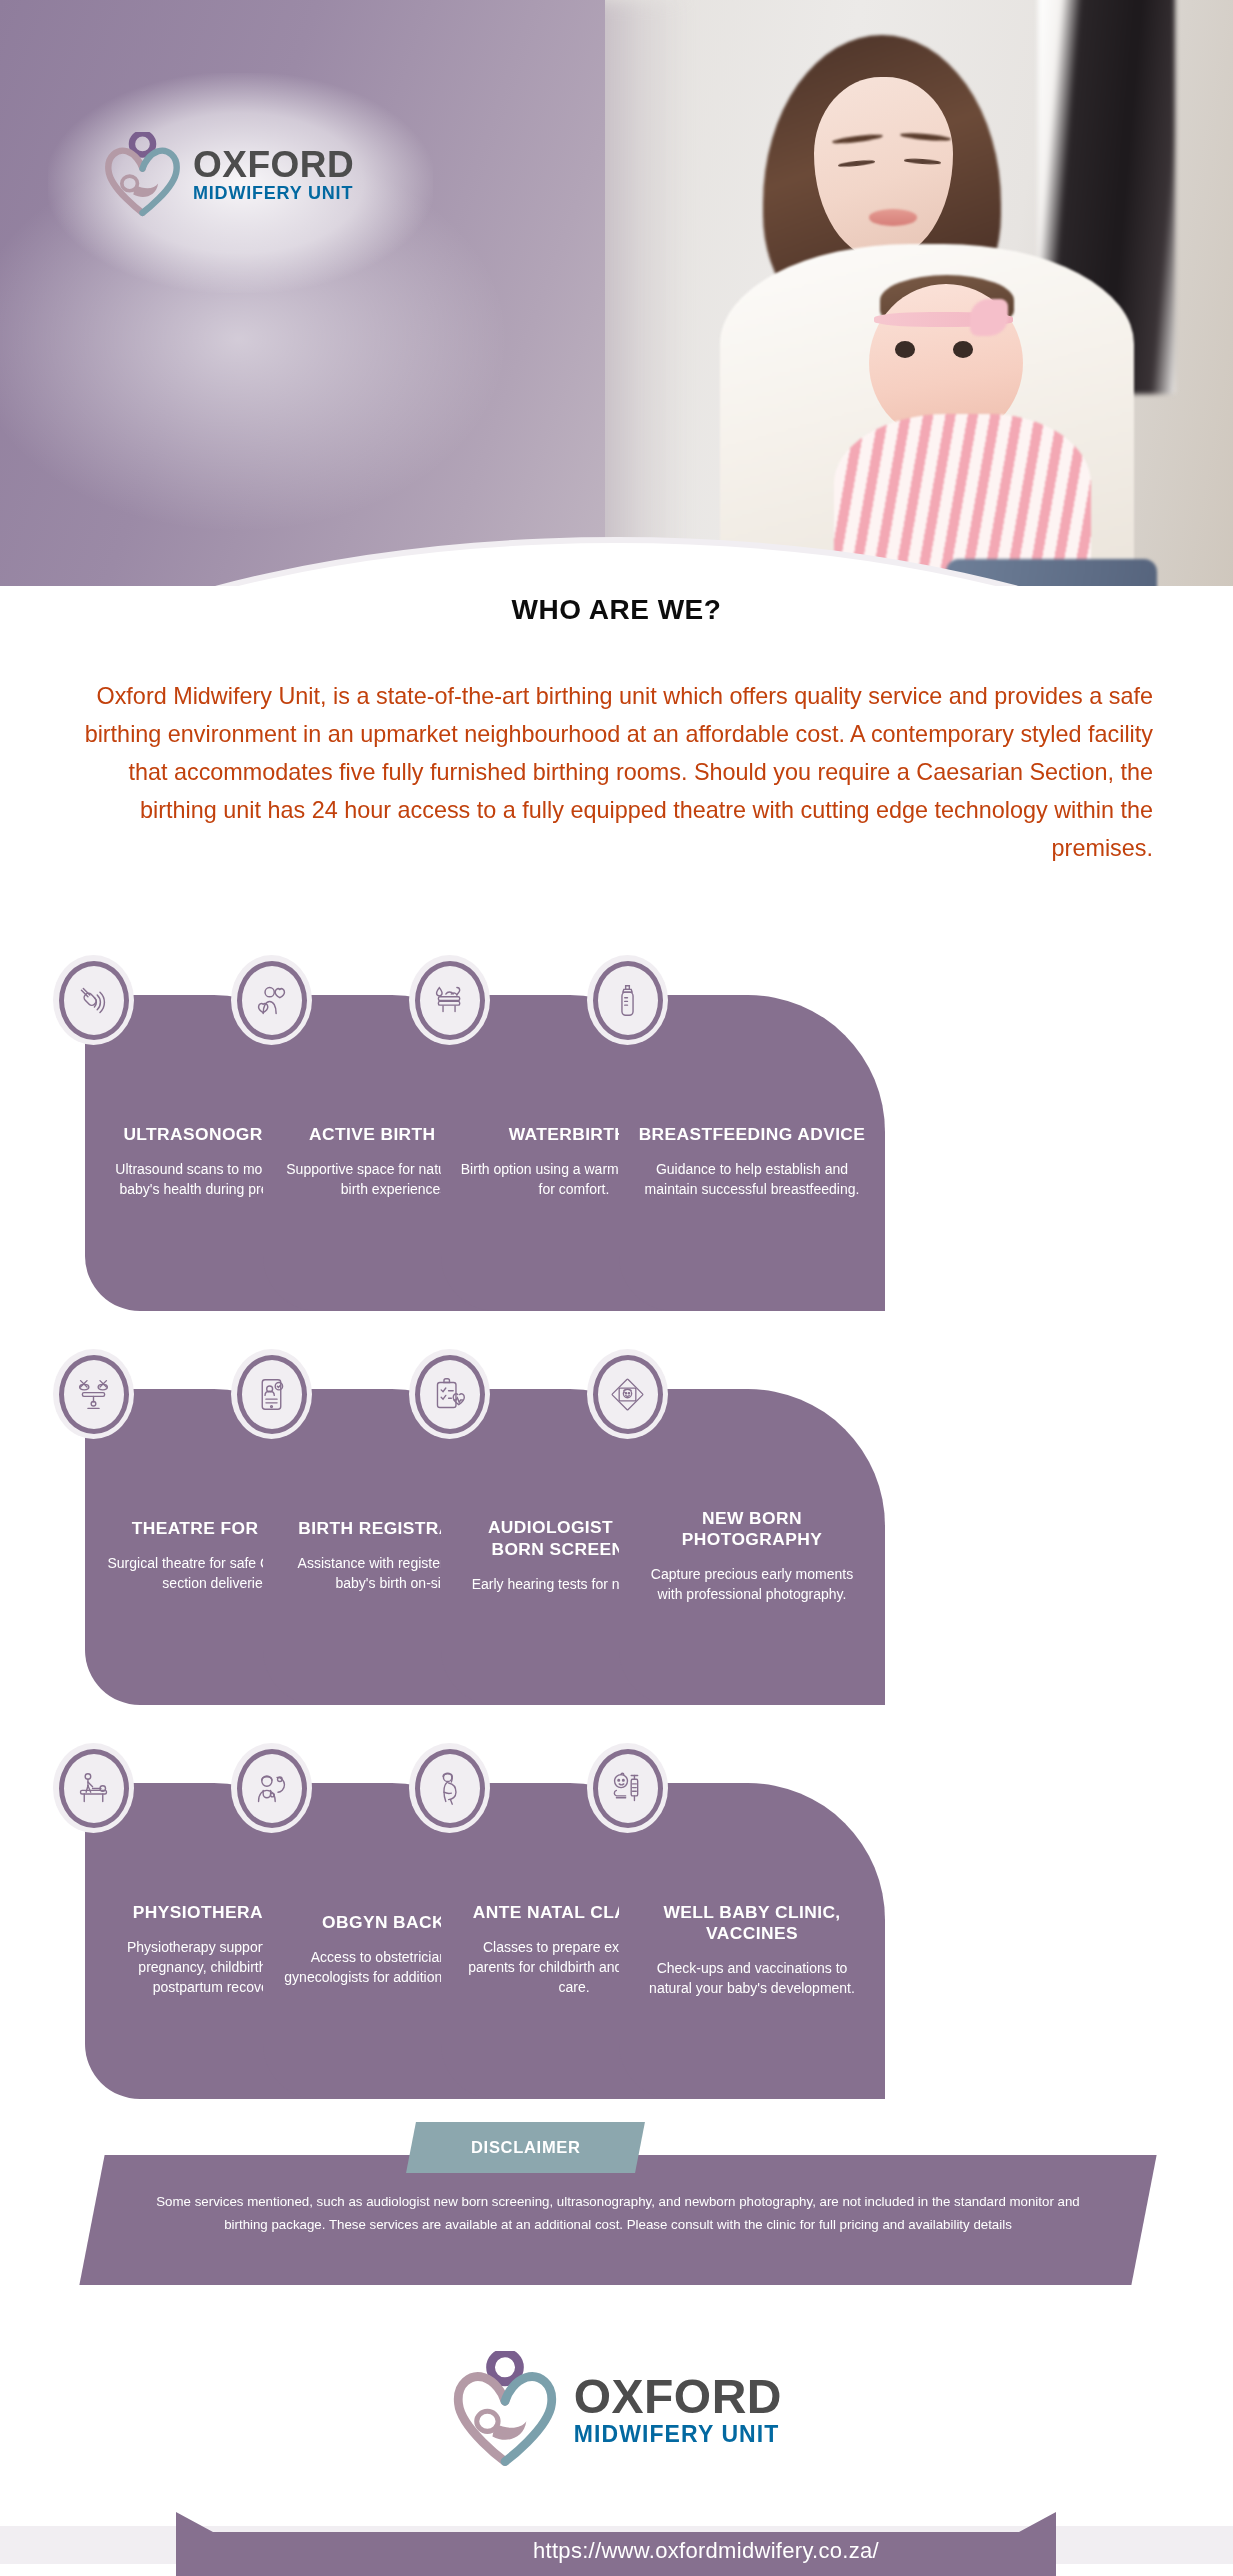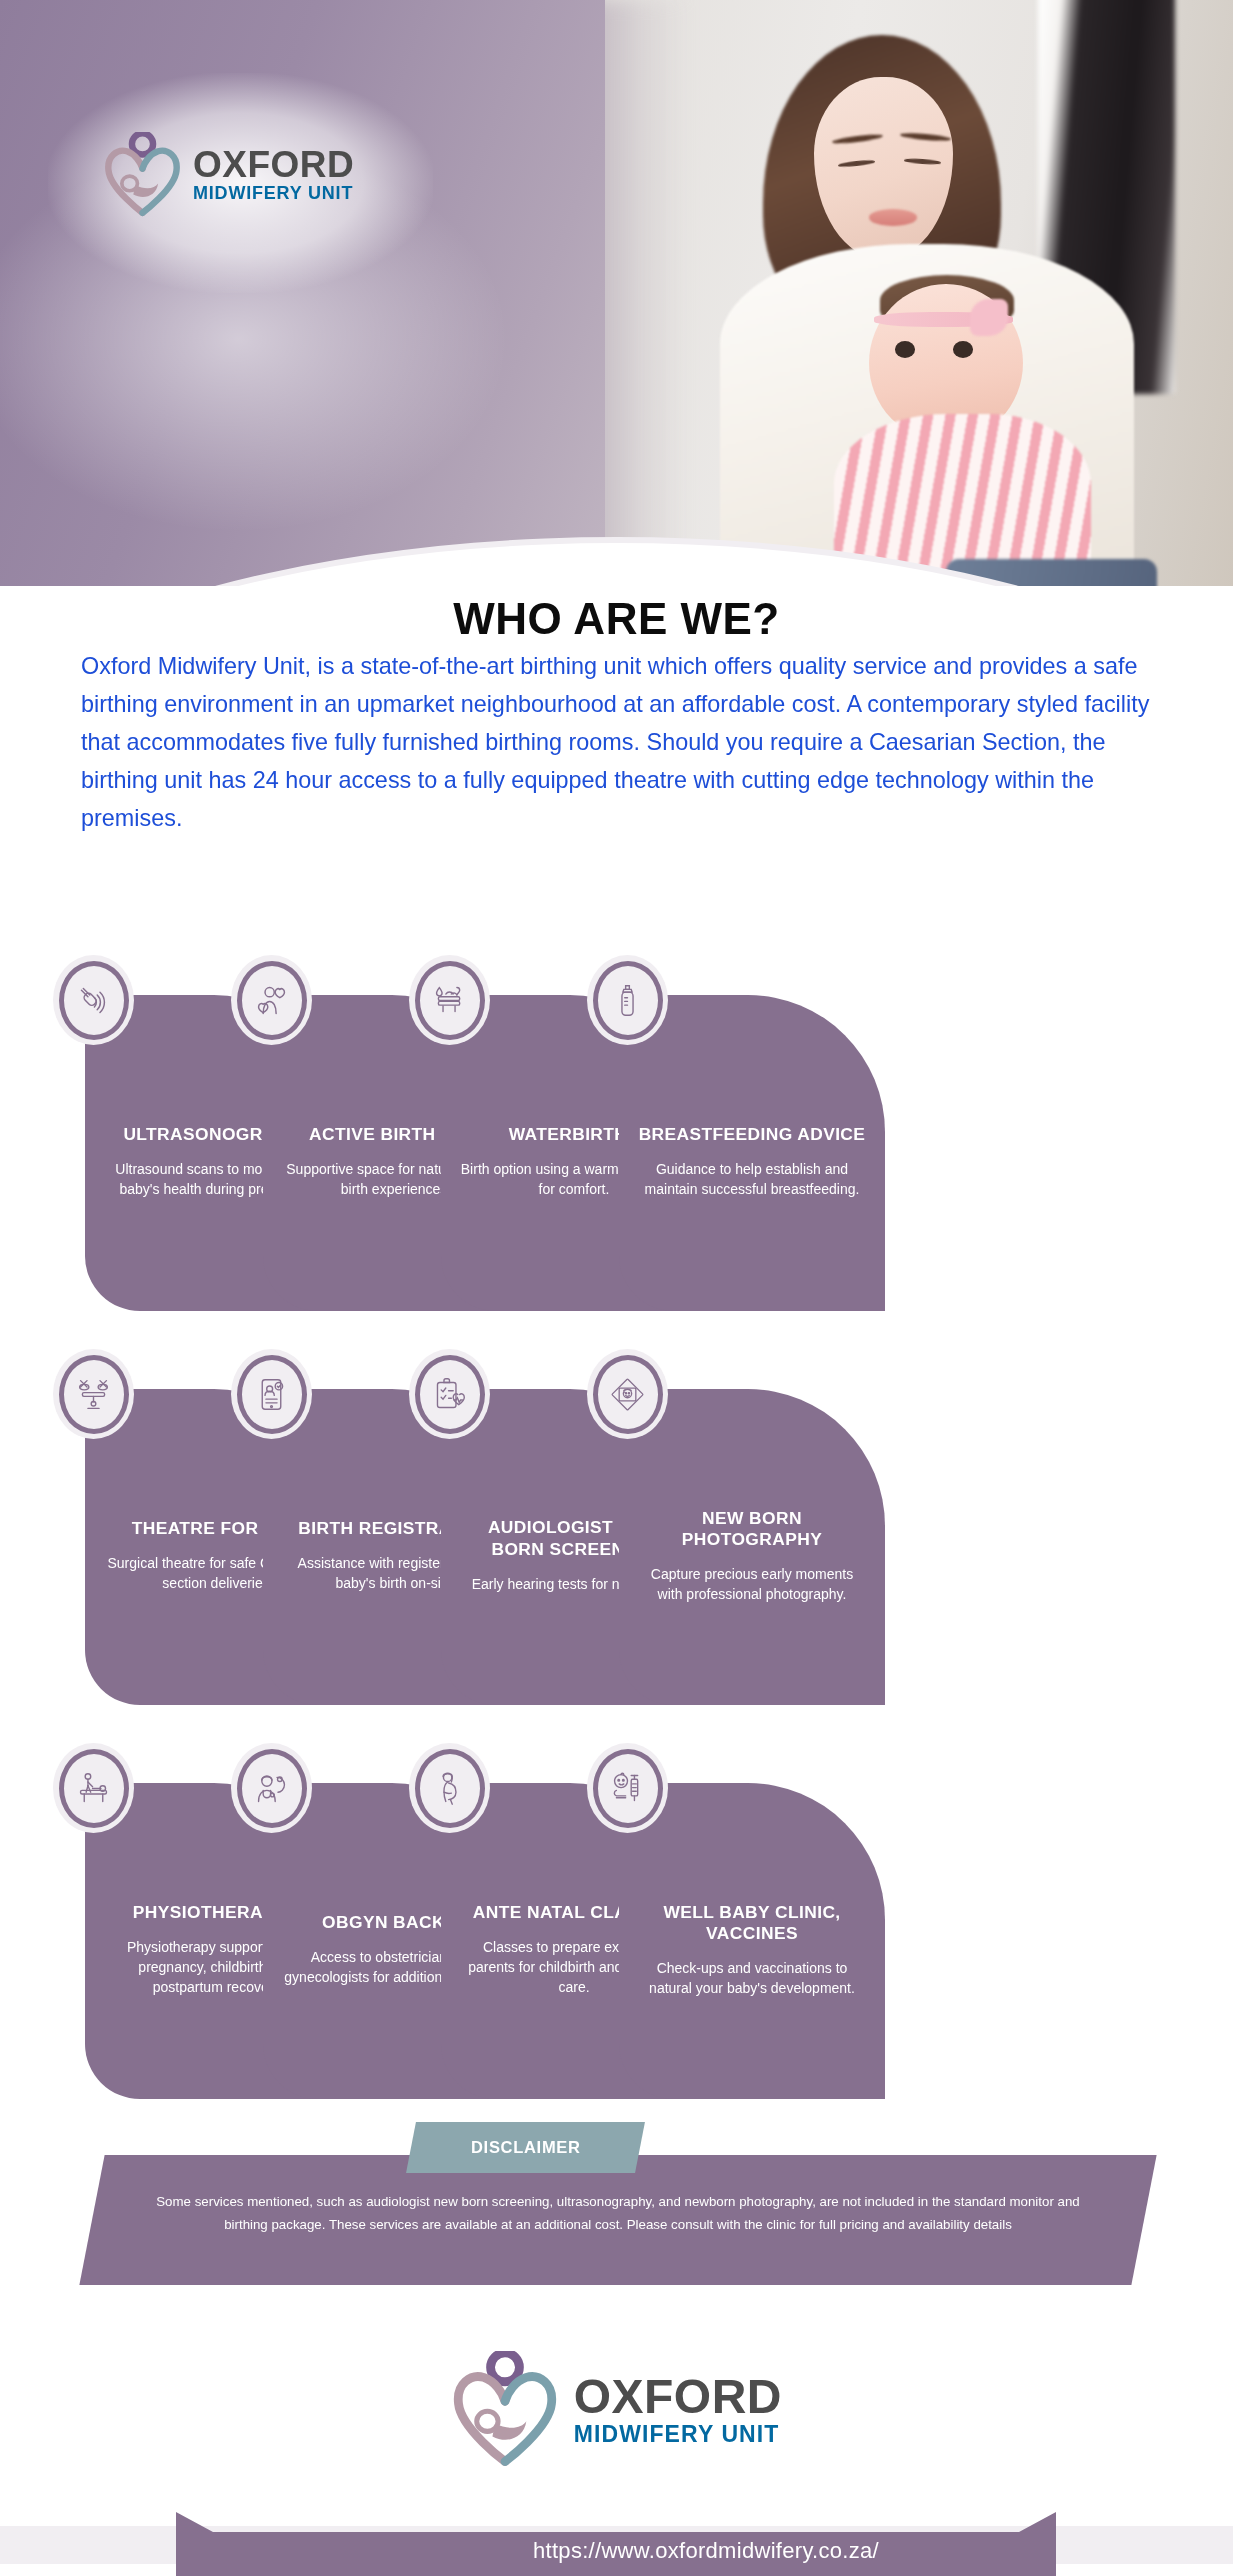--- a/index.html
+++ b/index.html
@@ -168,28 +168,28 @@
   .logo-sub {
     font-size: 18px; font-weight: 700; color: #0369a1; letter-spacing: 0.8px;
     margin-top: 1.8px;
   }
 
   
   .who-title {
     position: absolute;
     left: 0; top: 594px; width: 1233px;
     text-align: center;
-    font-size: 44px; font-weight: 800; color: #0c0c0c;
+    font-size: 28px; font-weight: 800; color: #0c0c0c;
     letter-spacing: 0.5px;
   }
   .intro {
     position: absolute;
-    left: 81px; top: 648px; width: 1072px;
-    text-align: left;
-    font-size: 23.4px; line-height: 1.62; color: #1d4ed8;
+    left: 81px; top: 678px; width: 1072px;
+    text-align: right;
+    font-size: 23.4px; line-height: 1.62; color: #c2410c;
   }
 
   
   .grid { position: absolute; left: 0; top: 937px; width: 1233px; }
   .row { position: relative; height: 394px; }
   .card {
     position: absolute;
     width: 266px; height: 316px;
     top: 58px;
     background: #86708f;

